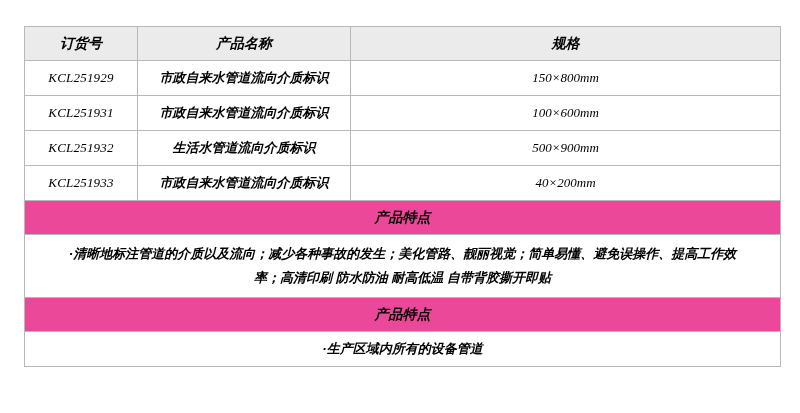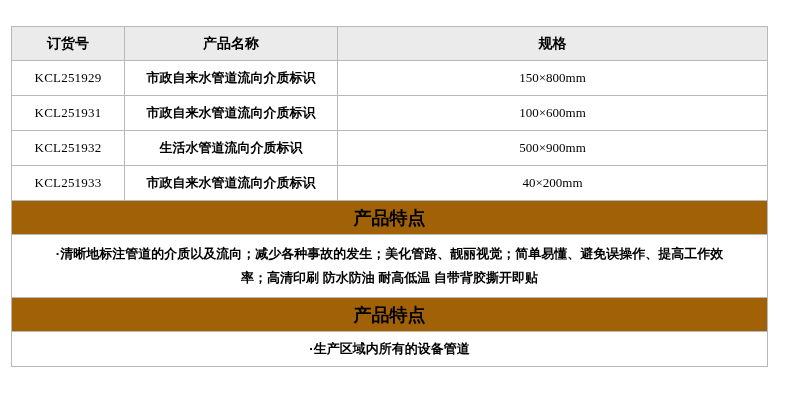--- a/index.html
+++ b/index.html
@@ -14,23 +14,24 @@
     color: #000000;
   }
   .page {
     position: relative;
     width: 800px;
     height: 413px;
     box-sizing: border-box;
   }
   .table-wrap {
     position: absolute;
-    left: 11px;
+    left: 24px;
     top: 26px;
     width: 756px;
+    font-style: italic;
   }
   table.spec {
     border-collapse: collapse;
     width: 100%;
     table-layout: fixed;
     border: 1px solid #b8b8b8;
   }
   table.spec td {
     border: 1px solid #b8b8b8;
     padding: 0;
@@ -56,23 +57,23 @@
   }
   td.name {
     font-weight: bold;
     font-size: 13px;
   }
   td.spec {
     font-family: "Liberation Serif", serif;
     font-size: 13.5px;
   }
   tr.section td {
-    background: #a16207;
+    background: #ec4899;
     font-weight: bold;
-    font-size: 18px;
+    font-size: 14px;
     height: 33px;
   }
   tr.body-text td {
     text-align: center;
     font-size: 13px;
     font-weight: bold;
     padding: 7px 16px;
     line-height: 1.85;
     height: auto;
   }

